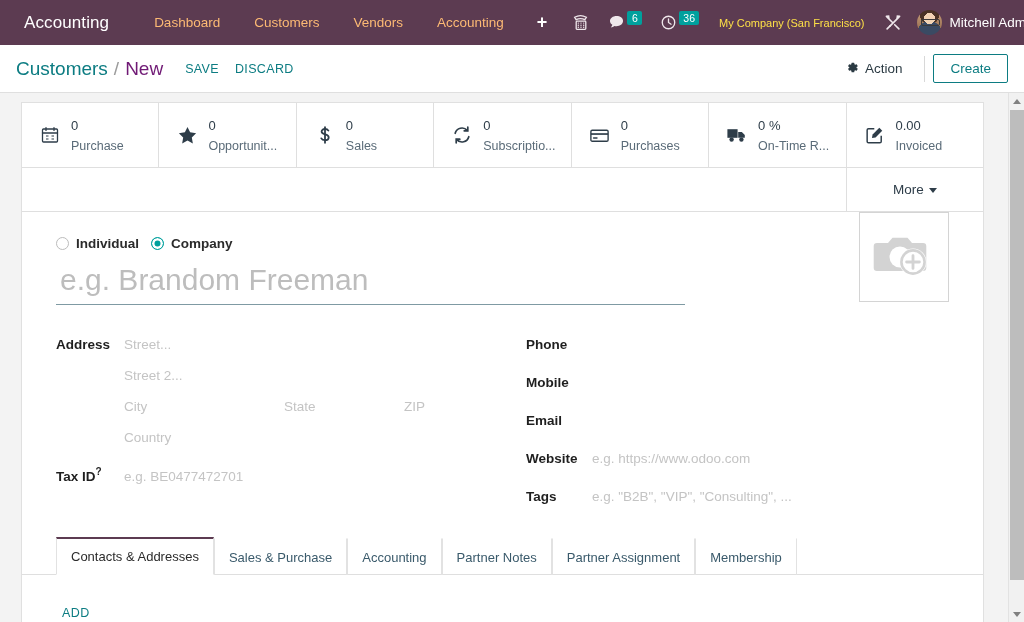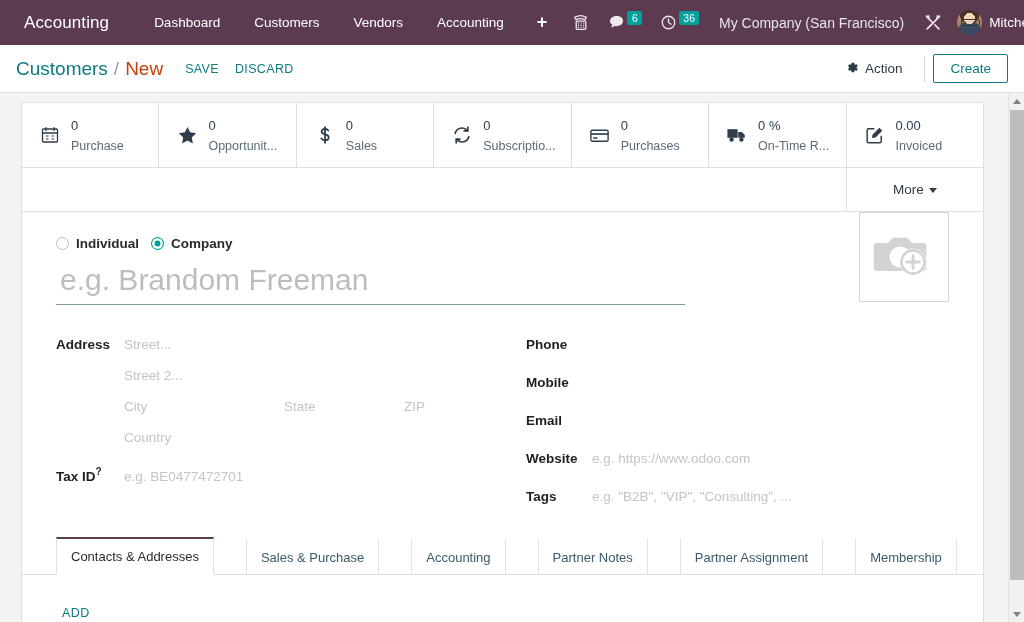--- a/index.html
+++ b/index.html
@@ -37,21 +37,21 @@
     color: #ffffff;
     font-weight: 400;
     margin-right: 28px;
     letter-spacing: .1px;
     cursor: pointer;
   }
   .nav-menu { display: flex; align-items: center; gap: 0; }
   .nav-item {
     padding: 0 17px;
     line-height: 45px;
-    color: #ffffff;
+    color: #fdba74;
     font-size: 13.5px;
     cursor: pointer;
     white-space: nowrap;
   }
   .nav-plus {
     padding: 0 16px; line-height: 45px;
     color: #ffffff; font-size: 18px; font-weight: 700; cursor: pointer;
   }
   .nav-right {
     margin-left: auto;
@@ -78,22 +78,22 @@
     min-width: 15px;
     text-align: center;
     border-radius: 2px;
     margin-left: 2px;
     position: relative;
     top: -5px;
     font-weight: 400;
   }
   .company-name {
     padding: 0 11px;
-    font-size: 14px;
-    color: #e5e5e5;
+    font-size: 11px;
+    color: #fde047;
     white-space: nowrap;
     cursor: pointer;
   }
   .user-block {
     display: flex; align-items: center; gap: 7px;
     padding: 0 8px 0 6px; cursor: pointer;
   }
   .avatar-img {
     width: 25px; height: 25px; border-radius: 50%;
     background:
@@ -125,21 +125,21 @@
     position: relative;
     z-index: 20;
   }
   .breadcrumb {
     font-size: 19px;
     color: #4a4a4a;
     display: flex; align-items: baseline; gap: 6px;
   }
   .bc-link { color: #0c7c82; cursor: pointer; }
   .bc-sep { color: #9b9b9b; }
-  .bc-current { color: #c2410c; }
+  .bc-current { color: #701a75; }
   .save-discard { display: flex; align-items: flex-start; gap: 16px; margin-left: 22px; }
   .sd-btn {
     font-size: 12.5px;
     color: #0c7c82;
     letter-spacing: .35px;
     cursor: pointer;
   }
   .cb-right { margin-left: auto; display: flex; align-items: center; }
   .action-btn {
     display: flex; align-items: center; gap: 6px;
@@ -294,21 +294,20 @@
   .col-right .flabel { flex: 0 0 66px; }
   .col-right .frow { margin-bottom: 20px; }
 
   
   .tabs-wrap {
     margin-top: 12px;
     padding: 0 34px;
     border-bottom: 1px solid #dfdfdf;
     display: flex;
     align-items: flex-end;
-    gap: 32px;
   }
   .tab {
     font-size: 13px;
     color: #3a5a6b;
     padding: 11px 14px 10px 14px;
     border: 1px solid transparent;
     border-bottom: none;
     margin-bottom: -1px;
     cursor: pointer;
     background: transparent;

